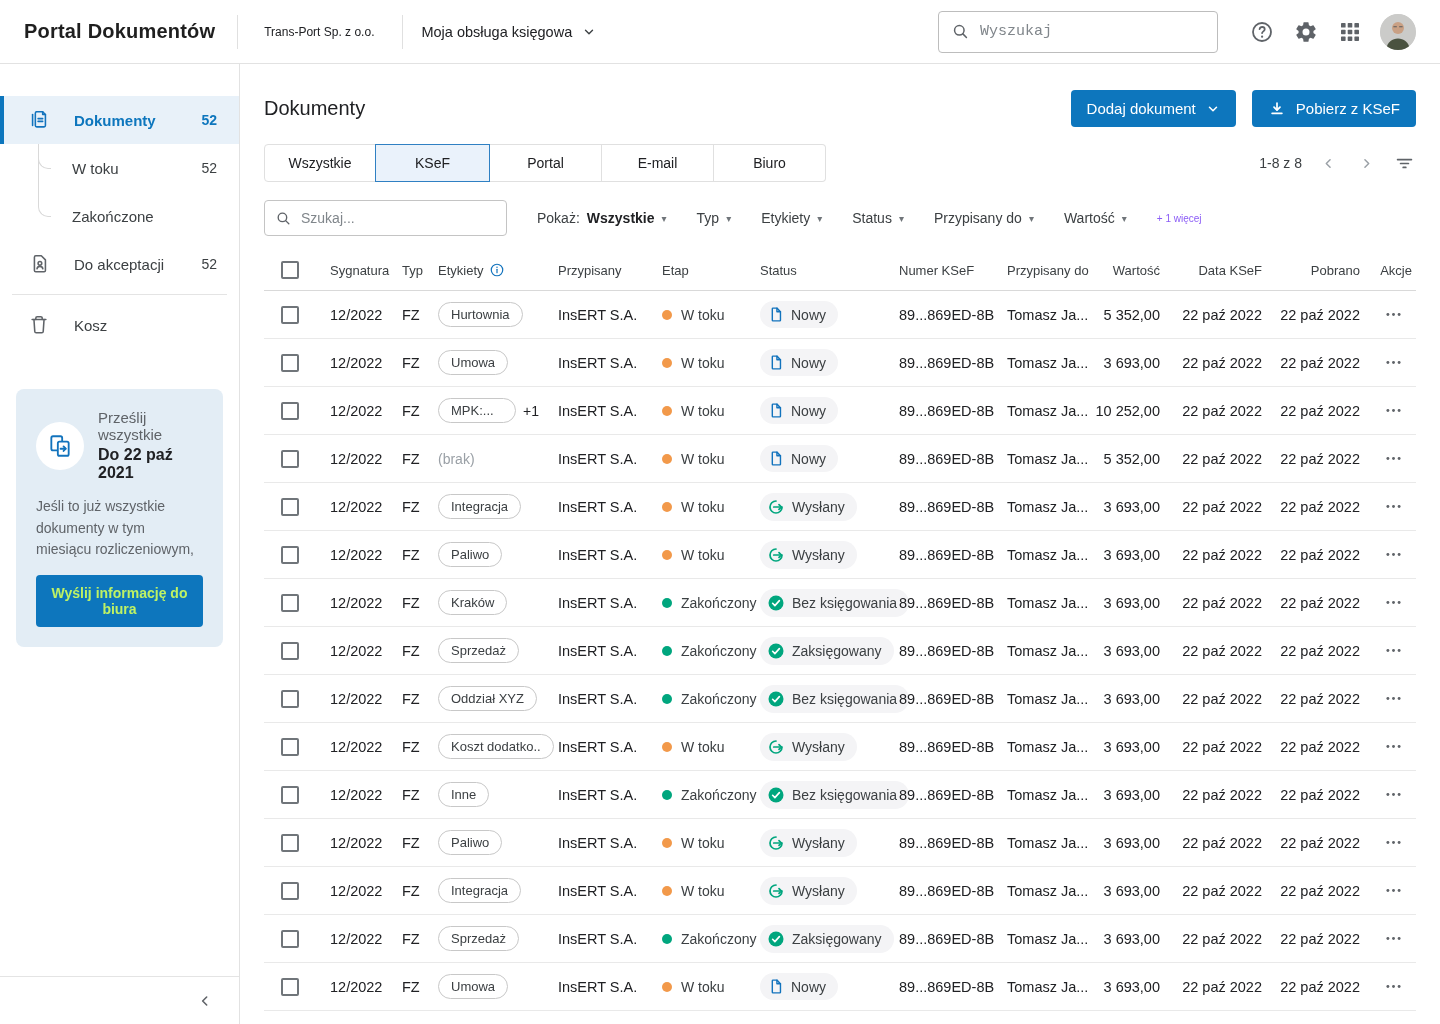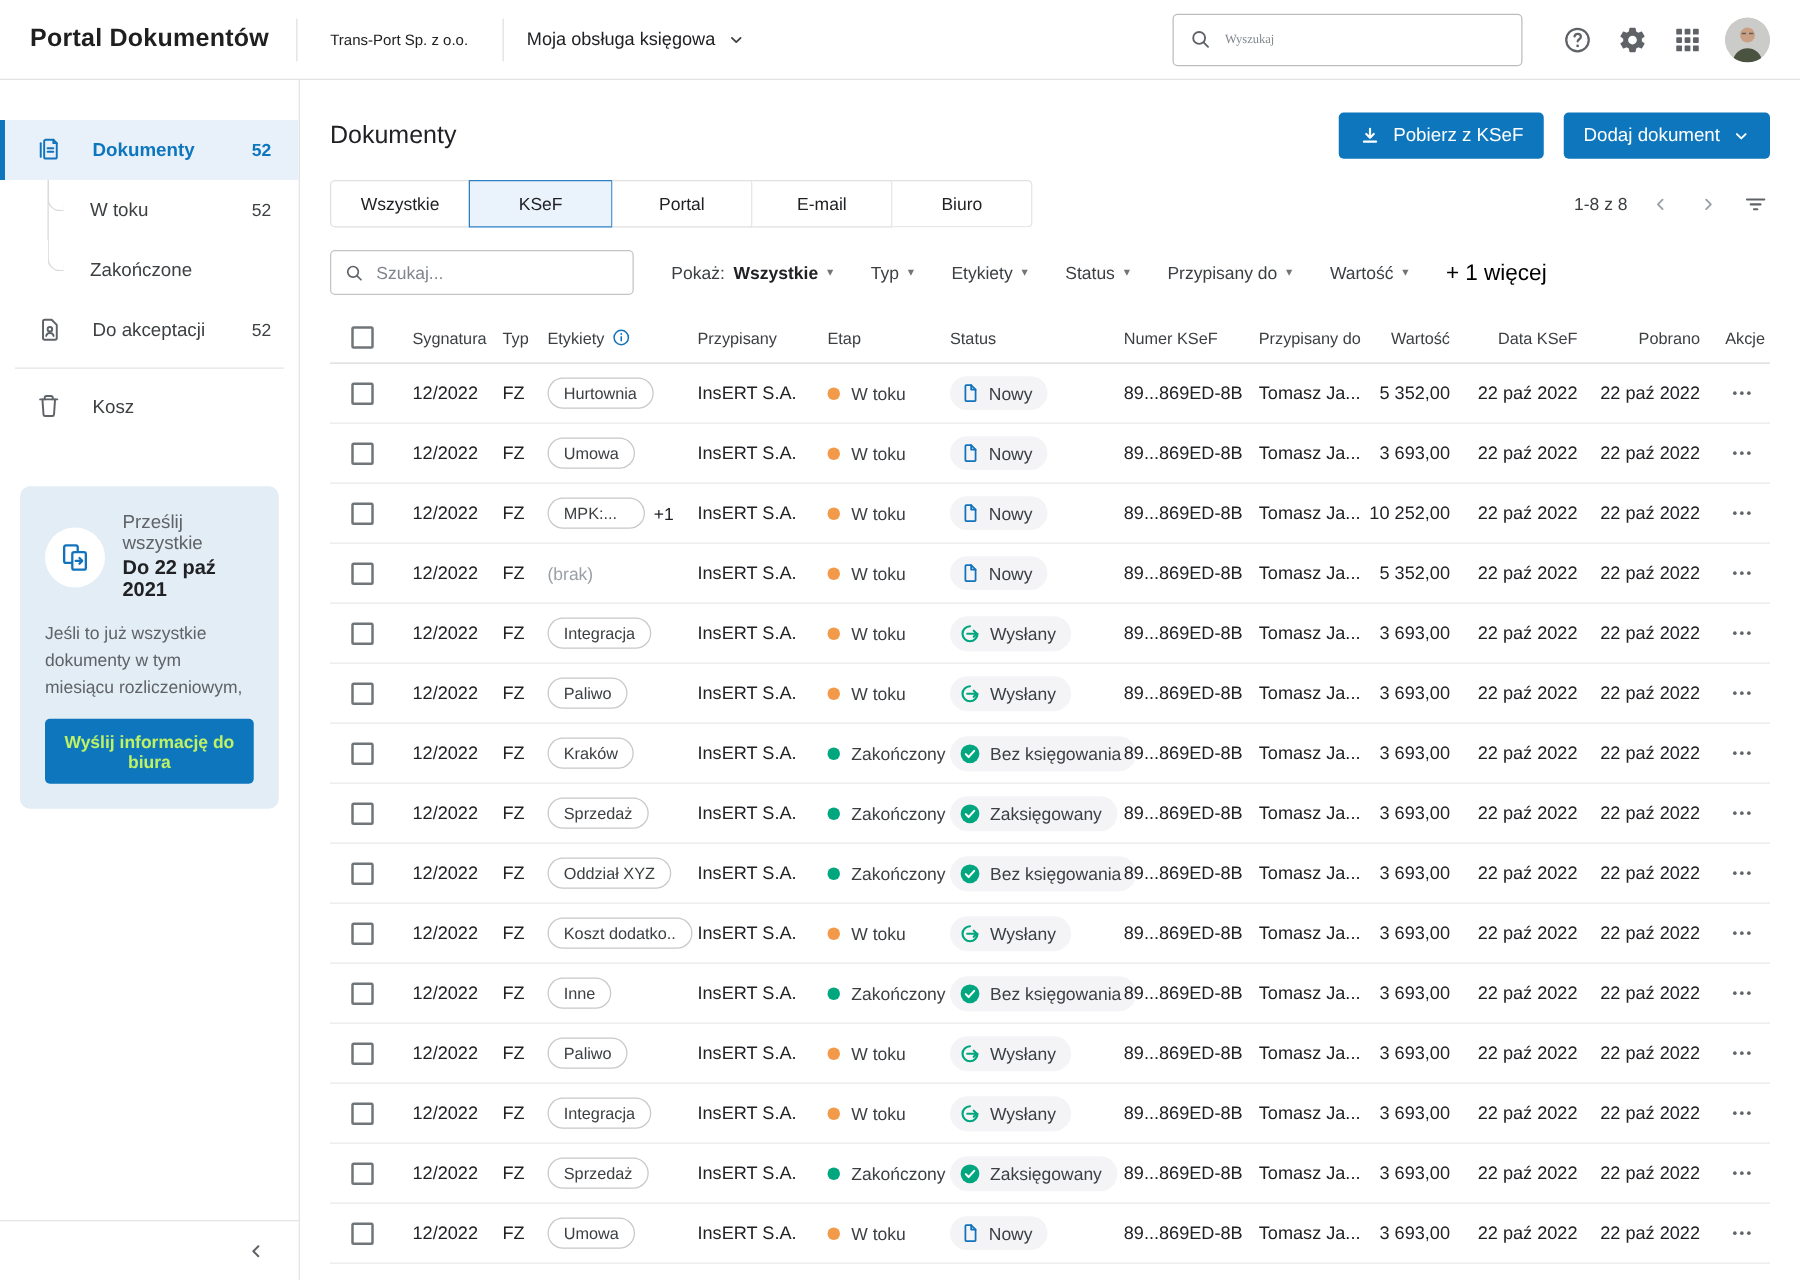--- a/index.html
+++ b/index.html
@@ -14,21 +14,21 @@
   button{font-family:inherit;background:none;border:none;cursor:pointer;color:inherit;}
 
   
   .topbar{height:64px;border-bottom:1px solid #e2e2e2;display:flex;align-items:center;padding:0 24px;}
   .logo{font-size:20px;font-weight:700;color:#1f1f1f;letter-spacing:.2px;margin-right:22px;white-space:nowrap;}
   .vdiv{width:1px;height:34px;background:#e0e0e0;}
   .company{font-size:12px;margin:0 28px 0 26px;white-space:nowrap;}
   .workspace{display:flex;align-items:center;gap:10px;font-size:14.5px;margin-left:18px;cursor:pointer;white-space:nowrap;}
   .spacer{flex:1;}
   .gsearch{width:280px;height:42px;border:1px solid #bdbdbd;border-radius:4px;display:flex;align-items:center;gap:10px;padding:0 12px;margin-right:14px;}
-  .gsearch input{border:none;outline:none;flex:1;font-size:10px;font-family:Liberation Serif, serif;color:#202124;background:transparent;}
+  .gsearch input{border:none;outline:none;flex:1;font-size:15px;font-family:Liberation Mono, monospace;color:#202124;background:transparent;}
   .gsearch input::placeholder{color:#80868b;}
   .iconbtn{width:28px;height:28px;display:flex;align-items:center;justify-content:center;margin-left:16px;}
   .avatar{width:36px;height:36px;border-radius:50%;margin-left:16px;overflow:hidden;background:#cfcfcd;cursor:pointer;}
 
   
   .shell{display:flex;height:960px;}
   .sidebar{width:240px;border-right:1px solid #e2e2e2;display:flex;flex-direction:column;flex-shrink:0;}
   .main{flex:1;padding:0 24px;}
 
   
@@ -69,21 +69,21 @@
   .pager .pgbtn{display:flex;align-items:center;justify-content:center;width:24px;height:24px;}
 
   
   .filterrow{display:flex;align-items:center;margin-top:18px;gap:30px;}
   .fsearch{width:243px;height:36px;border:1px solid #c4c4c4;border-radius:4px;display:flex;align-items:center;gap:9px;padding:0 10px;flex-shrink:0;}
   .fsearch input{border:none;outline:none;flex:1;font-size:14px;font-family:inherit;background:transparent;}
   .fsearch input::placeholder{color:#80868b;}
   .fitem{font-size:14px;color:#3c4043;display:flex;align-items:center;gap:7px;cursor:pointer;white-space:nowrap;}
   .fitem b{font-weight:700;color:#202124;}
   .caret{font-size:10px;color:#70757a;}
-  .fmore{font-size:18px;color:#000000;cursor:pointer;white-space:nowrap;}
+  .fmore{font-size:10px;color:#8b5cf6;cursor:pointer;white-space:nowrap;}
 
   
   .thead{display:grid;grid-template-columns:var(--cols);align-items:center;height:41px;margin-top:14px;border-bottom:1px solid #d9d9d9;font-size:13px;color:#3c4043;}
   .thead .hcell{display:flex;align-items:center;gap:5px;white-space:nowrap;}
   .trow{display:grid;grid-template-columns:var(--cols);align-items:center;height:48px;border-bottom:1px solid #e9e9e9;font-size:14.5px;color:#202124;}
   .cell{display:flex;align-items:center;white-space:nowrap;overflow:visible;}
   .c-select{padding-left:17px;}
   .c-pad8{padding-left:8px;} .c-pad6{padding-left:6px;} .c-pad4{padding-left:4px;} .c-pad5{padding-left:5px;} .c-pad3{padding-left:3px;}
   .c-right{justify-content:flex-end;}
   .c-akcje-h{justify-content:flex-end;padding-right:4px;}
@@ -223,32 +223,32 @@
           </svg>
       </button>
     </div>
   </aside>
 
   <main class="main">
     <div class="toolbar">
       <h1 class="page-title">Dokumenty</h1>
       <div class="btns">
         <button class="btn">
+          <span>Dodaj dokument</span>
+          <svg width="14" height="14" viewBox="0 0 24 24" fill="none" stroke="#fff" stroke-width="2.6" stroke-linecap="round" stroke-linejoin="round">
+              <path d="M6 9l6 6 6-6"></path>
+            </svg>
+        </button>
+        <button class="btn">
           <svg width="18" height="18" viewBox="0 0 24 24" fill="none" stroke="#fff" stroke-width="2.3" stroke-linecap="round" stroke-linejoin="round">
               <path d="M12 4v9"></path>
               <path d="M8 9.5l4 4 4-4"></path>
               <path d="M5.5 17.8h13"></path>
             </svg>
           <span>Pobierz z KSeF</span>
-        </button>
-        <button class="btn">
-          <span>Dodaj dokument</span>
-          <svg width="14" height="14" viewBox="0 0 24 24" fill="none" stroke="#fff" stroke-width="2.6" stroke-linecap="round" stroke-linejoin="round">
-              <path d="M6 9l6 6 6-6"></path>
-            </svg>
         </button>
       </div>
     </div>
 
     <div class="tabsrow">
       <div class="tabs">
           <button class="tab">Wszystkie</button>
           <button class="tab active">KSeF</button>
           <button class="tab">Portal</button>
           <button class="tab">E-mail</button>

